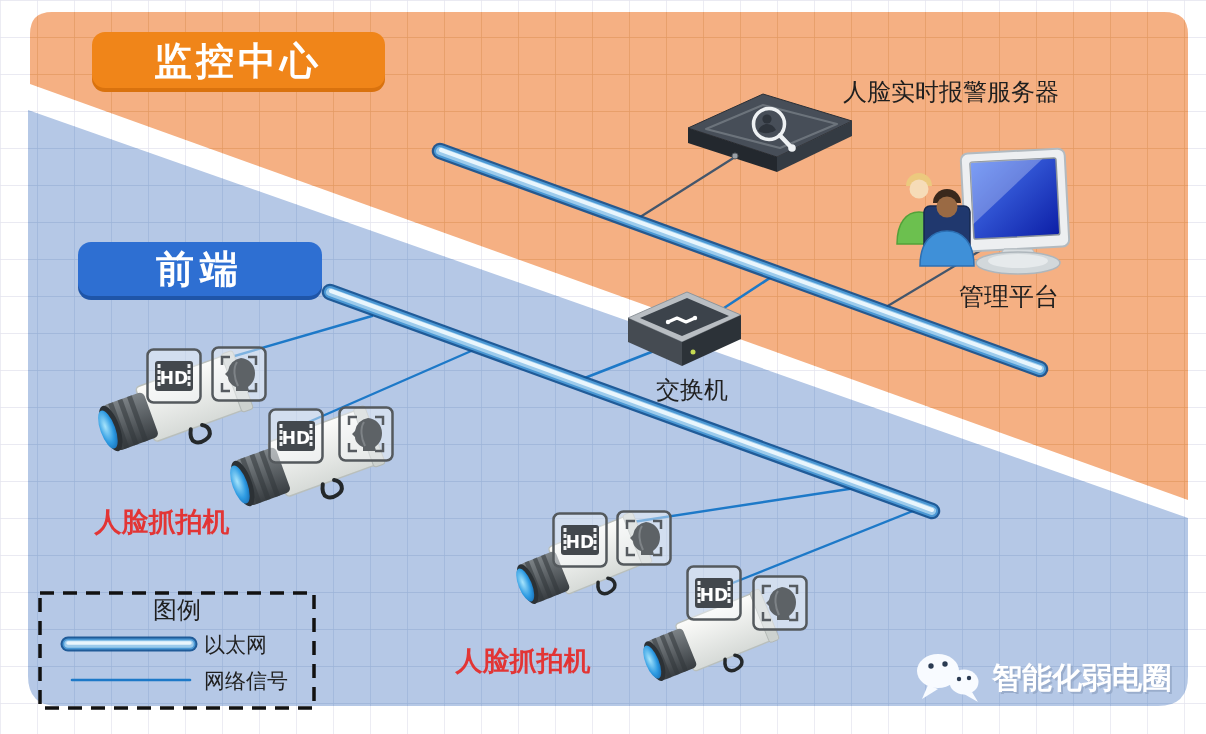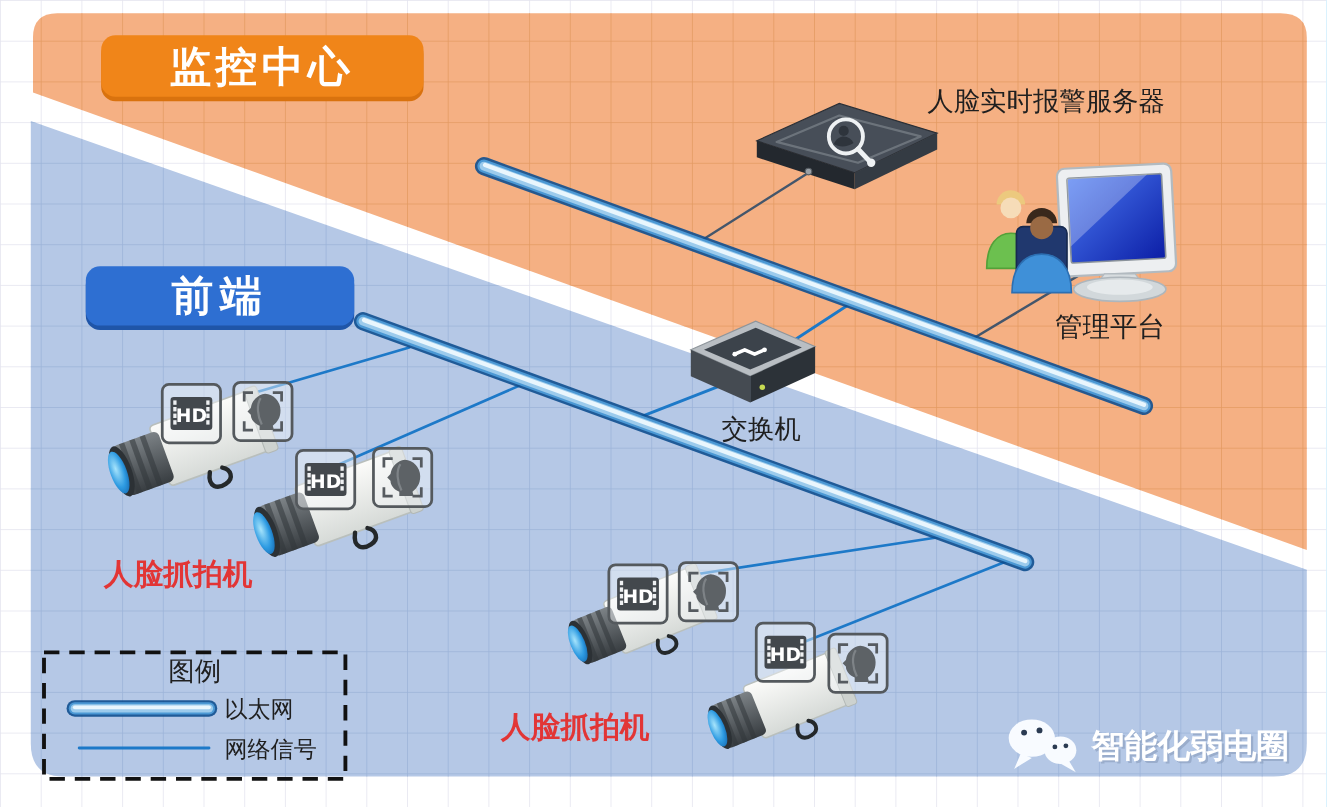--- a/index.html
+++ b/index.html
@@ -1,16 +1,16 @@
 <!DOCTYPE html>
 <html><head>
 <meta charset="utf-8">
 <style>
   html,body{margin:0;padding:0;background:#ffffff;}
-  .stage{position:relative;width:1206px;height:734px;overflow:hidden;background:#7dd3fc;
+  .stage{position:relative;width:1206px;height:734px;overflow:hidden;background:#ef4444;
          font-family:"DejaVu Sans","Liberation Sans",sans-serif;}
   svg{position:absolute;left:0;top:0;}
   text{font-family:"DejaVu Sans","Liberation Sans",sans-serif;}
 </style>
 </head>
 <body>
 
 <div class="stage">
 <svg width="1206" height="734" viewBox="0 0 1206 734">
   <defs>

